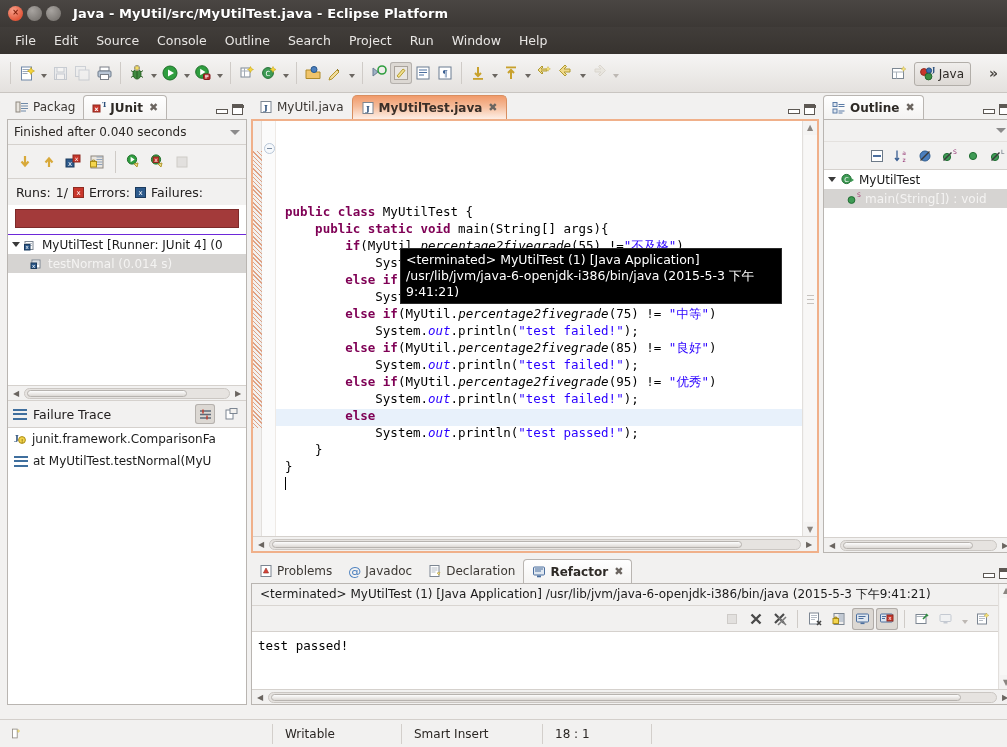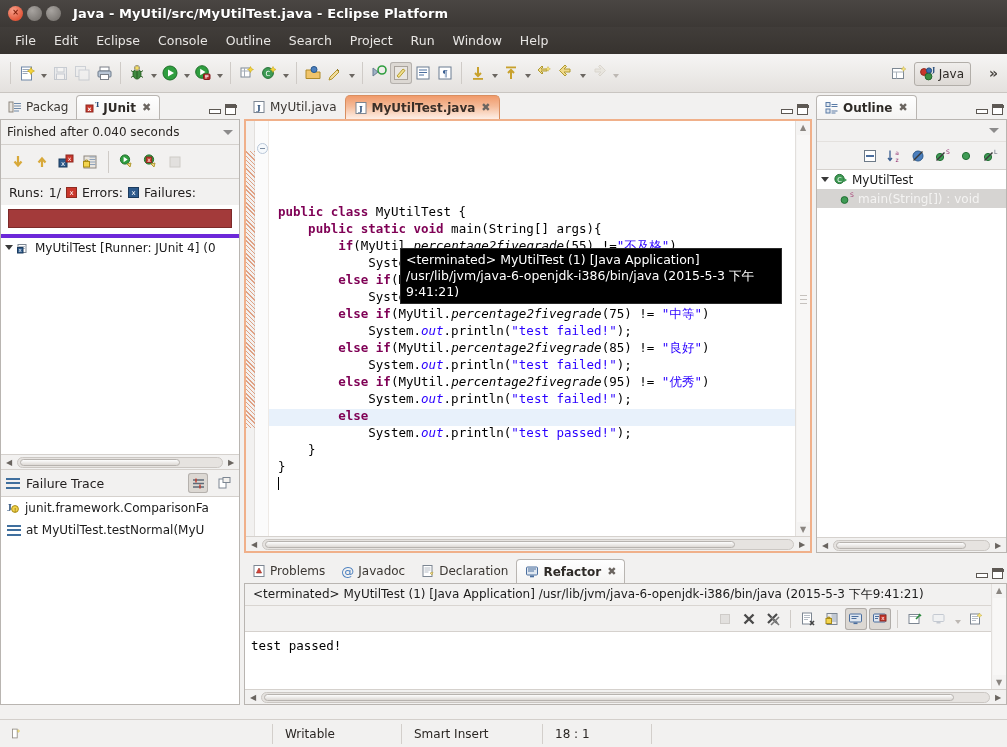--- a/index.html
+++ b/index.html
@@ -67,21 +67,21 @@
   .tb-arrow.dim i { border-top-color:#bdb8b3; }
   .perspective-btn {
     display:flex; align-items:center; gap:4px; height:24px; padding:0 6px 0 3px;
     background: linear-gradient(to bottom,#f0eeec,#ddd9d5);
     border:1px solid #b2aea9; border-radius:3px; font-size:12px; color:#2f2b27;
   }
   .perspective-plain { width:22px;height:22px;display:flex;align-items:center;justify-content:center; }
   .tb-overflow { margin-left:auto; margin-right:9px; color:#4a4642; font-size:14px; font-weight:bold; }
 
   
-  .panel { position:absolute; background:#a16207; }
+  .panel { position:absolute; background:#a16207;margin-left:7px; }
   .tabrow {
     position:relative; height:26px; display:flex; align-items:flex-end;
     background:#f2f1f0;
   }
   .vtab {
     display:flex; align-items:center; gap:4px; height:24px; padding:0 8px;
     font-size:12px; color:#2e2a26; position:relative; white-space:nowrap;
   }
   .vtab.inactive { color:#3b3733; }
   .vtab.active-blue {
@@ -126,21 +126,21 @@
   .jt-ico { width:22px;height:22px;display:flex;align-items:center;justify-content:center;border-radius:3px; }
   .junit-counts {
     height:26px; display:flex; align-items:center; gap:5px; padding:0 8px;
     font-size:12.5px; color:#232020; background:#f2f1f0; white-space:nowrap; overflow:hidden;
   }
   .junit-counts b { font-weight:normal; }
   .progressbar {
     margin:4px 7px 6px 7px; height:19px; background:#a33a3a;
     border:1px solid #7d2a2a;
   }
-  .junit-tree { background:#ffffff; border-top:4px solid #6d28d9; position:relative; height:220px; overflow:hidden; }
+  .junit-tree { background:#ffffff; border-top:1px solid #6d28d9; position:relative; height:151px; overflow:hidden; }
   .tree-row { display:flex; align-items:center; height:19px; padding-left:4px; font-size:12px; color:#1b1b1b; white-space:nowrap; }
   .tree-row.selected { background:#d6d4d2; color:#f4f3f2; }
   .twisty { width:0;height:0;border-left:5px solid #3a3a3a;border-top:4px solid transparent;border-bottom:4px solid transparent;margin-right:3px; }
   .twisty.open { border-left:4px solid transparent;border-right:4px solid transparent;border-top:5px solid #3a3a3a;border-bottom:none;margin-right:4px; }
   .hscroll {
     height:15px; background:#f2f1f0; border-top:1px solid #d5d1cd; display:flex; align-items:center;
     padding:0 2px; gap:2px;
   }
   .hs-arrow { width:12px;height:11px; display:flex;align-items:center;justify-content:center;color:#6a6560;font-size:8px; }
   .hs-track { flex:1; height:11px; background:#e6e3e0; border:1px solid #cbc7c3; border-radius:6px; position:relative; }
@@ -262,21 +262,21 @@
       <div class="wb wb-max">
           <span></span>
         </div>
     </div>
     <div class="title-text">Java - MyUtil/src/MyUtilTest.java - Eclipse Platform</div>
   </div>
 
   <div class="menubar">
     <div class="menu-item">File</div>
     <div class="menu-item">Edit</div>
-    <div class="menu-item">Eclipse</div>
+    <div class="menu-item">Source</div>
     <div class="menu-item">Console</div>
     <div class="menu-item">Outline</div>
     <div class="menu-item">Search</div>
     <div class="menu-item">Project</div>
     <div class="menu-item">Run</div>
     <div class="menu-item">Window</div>
     <div class="menu-item">Help</div>
   </div>
 
   <div class="toolbar">
@@ -582,20 +582,30 @@
       <div class="junit-tree">
         <div class="tree-row">
           <span class="twisty open"></span>
           <svg class="i" width="14" height="14" viewBox="0 0 14 14" style="margin-right:4px">
             <rect x="1" y="3.5" width="8" height="8" fill="#fff" stroke="#7c8692"></rect>
             <path d="M2 5.5h6M2 7.5h6M2 9.5h4" stroke="#b5bcc5"></path>
             <rect x="0.5" y="6.5" width="5.5" height="5.5" fill="#2d5a8c" stroke="#1b3a5d"></rect>
             <text x="3.2" y="11.1" font-size="5.5" fill="#fff" text-anchor="middle" font-family="DejaVu Sans">x</text>
           </svg>
           <span>MyUtilTest [Runner: JUnit 4] (0</span>
+        </div>
+        <div class="tree-row selected">
+          <span style="width:18px"></span>
+          <svg class="i" width="14" height="14" viewBox="0 0 14 14" style="margin-right:4px">
+            <rect x="2" y="3" width="8" height="8" fill="#fff" stroke="#7c8692"></rect>
+            <path d="M3 5h6M3 7h6M3 9h4" stroke="#b5bcc5"></path>
+            <rect x="1" y="6" width="5.5" height="5.5" fill="#2d5a8c" stroke="#1b3a5d"></rect>
+            <text x="3.7" y="10.6" font-size="5.5" fill="#fff" text-anchor="middle" font-family="DejaVu Sans">x</text>
+          </svg>
+          <span>testNormal (0.014 s)</span>
         </div>
       </div>
 
       <div class="hscroll">
         <div class="hs-arrow">◀</div>
         <div class="hs-track">
           <div class="hs-thumb" style="width:160px"></div>
         </div>
         <div class="hs-arrow">▶</div>
       </div>

